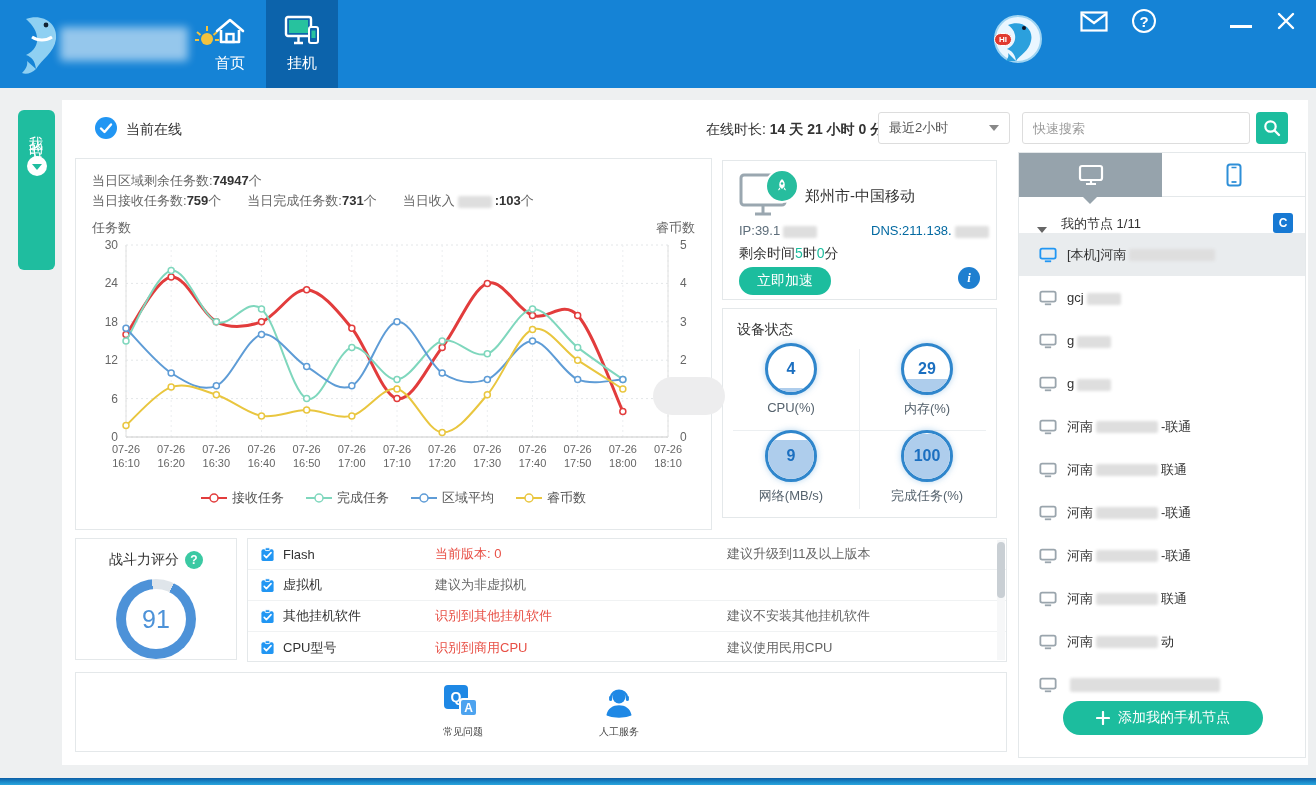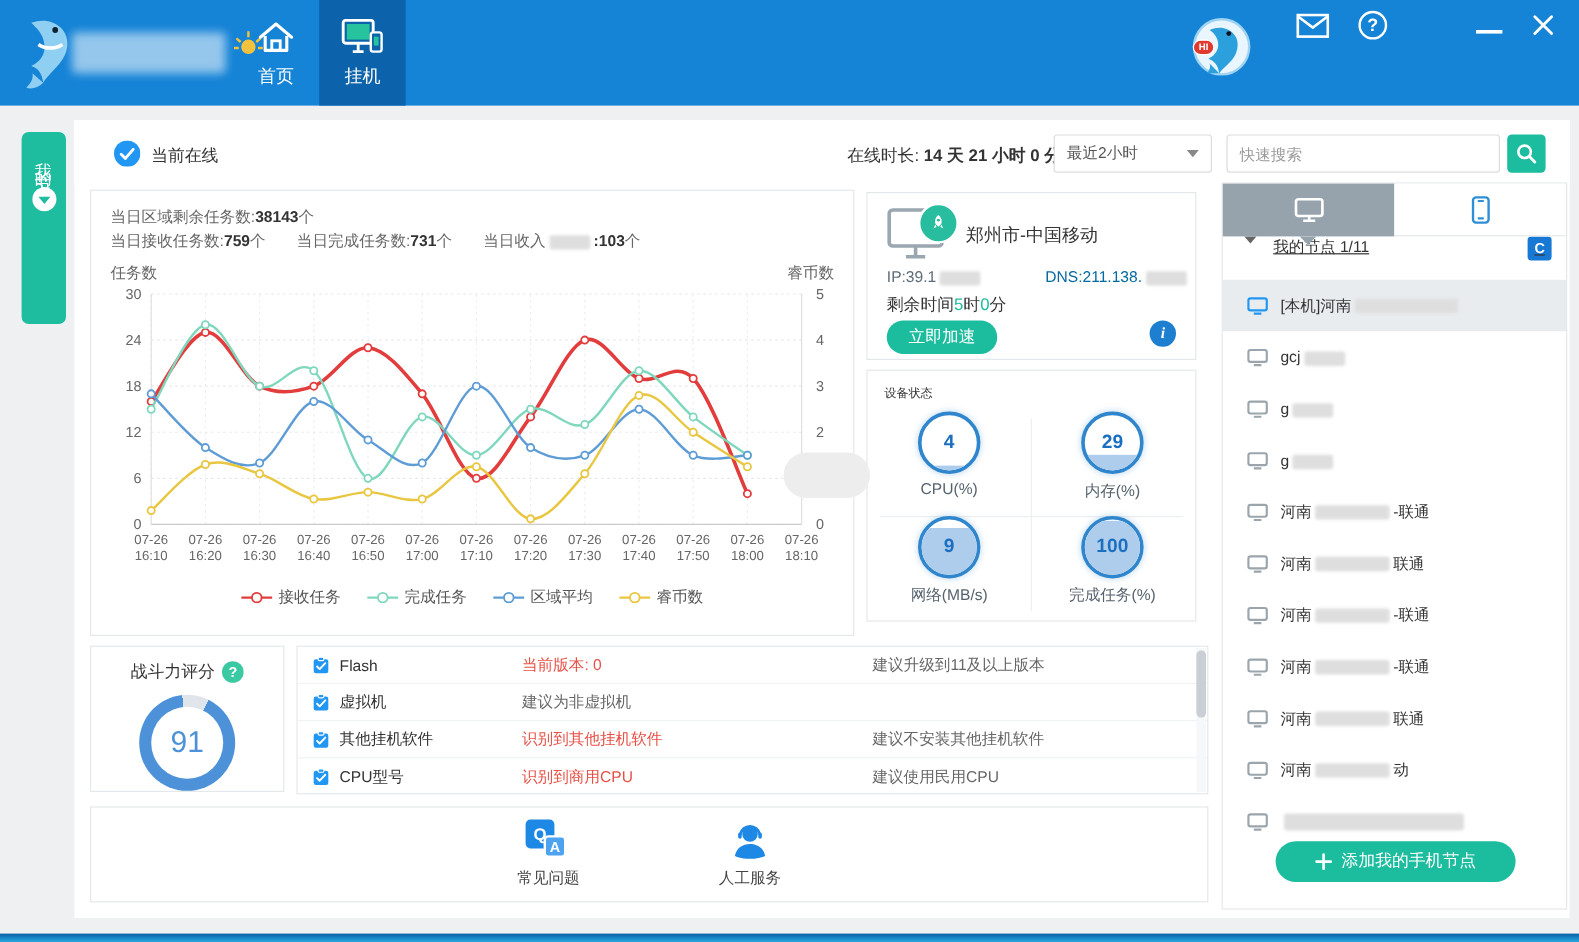--- a/index.html
+++ b/index.html
@@ -64,21 +64,21 @@
   .boost-loc { position:absolute; left:82px; top:26px; font-size:15px; color:#333; }
   .boost-ip { position:absolute; left:16px; top:62px; color:#5d6d7a; font-size:13px; }
   .boost-dns { position:absolute; left:148px; top:62px; color:#0369a1; font-size:13px; }
   .boost-remain { position:absolute; left:16px; top:84px; color:#333; font-size:14px; }
   .boost-remain .gnum { color:#1cbd9e; }
   .boost-btn { position:absolute; left:16px; top:106px; width:92px; height:28px; background:#1cbd9e; color:#fff; border:none; border-radius:14px; font-size:14px; cursor:pointer; font-family:inherit; }
   .info-i { position:absolute; right:16px; top:106px; width:22px; height:22px; background:#1e7fd0; color:#fff; border-radius:50%; font-size:13px; font-weight:bold; font-style:italic; display:flex; align-items:center; justify-content:center; font-family:"Liberation Serif",serif; cursor:pointer; }
 
   
   .device-card { left:660px; top:208px; width:275px; height:210px; }
-  .device-title { padding:12px 0 0 14px; font-size:10px; color:#333; }
+  .device-title { padding:12px 0 0 14px; font-size:14px; color:#333; }
   .gauges { position:absolute; left:0; top:34px; width:273px; height:174px; display:flex; flex-wrap:wrap; }
   .gcell { width:136px; height:87px; display:flex; flex-direction:column; align-items:center; justify-content:flex-start; }
   .gauge { position:relative; width:52px; height:52px; border:3px solid #2f86cc; border-radius:50%; overflow:hidden; background:#fff; box-shadow:0 0 6px rgba(47,134,204,.35); }
   .gauge .fill { position:absolute; left:0; right:0; bottom:0; background:#aecdec; }
   .gauge .val { position:absolute; inset:0; display:flex; align-items:center; justify-content:center; color:#1b6fc0; font-weight:bold; font-size:16px; }
   .glabel { margin-top:5px; color:#56636e; font-size:13px; }
   .vdiv { position:absolute; left:136px; top:40px; width:1px; height:160px; background:#eceff1; }
   .hdiv { position:absolute; left:10px; top:121px; width:253px; height:1px; background:#eceff1; }
 
   
@@ -95,32 +95,32 @@
   .check-row .cicon { margin-left:12px; display:flex; }
   .check-name { margin-left:8px; width:152px; color:#333; font-size:13px; }
   .check-issue { width:292px; color:#e85046; font-size:13px; }
   .check-advice { color:#666; font-size:13px; }
   .checks-scroll { position:absolute; right:1px; top:1px; width:8px; height:120px; background:#f6f7f8; }
   .checks-thumb { position:absolute; right:0; top:2px; width:8px; height:56px; background:#c9cfd4; border-radius:4px; }
 
   
   .footer-card { left:13px; top:572px; width:932px; height:80px; display:flex; align-items:center; justify-content:center; gap:116px; }
   .flink { display:flex; flex-direction:column; align-items:center; gap:4px; cursor:pointer; }
-  .flink .flabel { color:#444; font-size:13px; }
+  .flink .flabel { color:#444; font-size:10px; }
   .qa-wrap { position:relative; width:38px; height:36px; }
   .qa1 { position:absolute; left:0; top:0; width:24px; height:24px; background:#1e88e5; color:#fff; border-radius:4px; font-size:14px; font-weight:bold; display:flex; align-items:center; justify-content:center; }
   .qa2 { position:absolute; left:15px; top:13px; width:19px; height:19px; background:#4da3ef; color:#fff; border-radius:4px; font-size:12px; font-weight:bold; display:flex; align-items:center; justify-content:center; border:2px solid #fff; }
 
   
   .sidebar-card { left:956px; top:52px; width:288px; height:606px; }
   .side-tabs { display:flex; height:44px; position:relative; }
   .side-tab { width:143px; height:44px; display:flex; align-items:center; justify-content:center; cursor:pointer; background:#fff; border-bottom:1px solid #e4e8ea; }
   .side-tab.active { background:#96a3ac; border-bottom:none; }
   .notch { position:absolute; left:64px; top:44px; width:0; height:0; border-left:7px solid transparent; border-right:7px solid transparent; border-top:7px solid #96a3ac; z-index:2; }
-  .group-row { height:36px; display:flex; align-items:flex-start; padding:0 12px 0 18px;text-decoration:underline; }
+  .group-row { height:36px; display:flex; align-items:flex-end; padding:0 12px 0 18px; }
   .caret-dn2 { width:0; height:0; border-left:5px solid transparent; border-right:5px solid transparent; border-top:6px solid #666; margin-right:14px; }
   .group-label { flex:1; color:#333; font-size:13px; }
   .cbtn { width:20px; height:20px; background:#1779d3; color:#fff; border:none; border-radius:3px; font-size:12px; font-weight:bold; cursor:pointer; display:flex; align-items:center; justify-content:center; font-family:inherit; }
   .node-list { position:absolute; left:0; top:80px; width:286px; height:478px; overflow:hidden; }
   .node-row { height:43px; display:flex; align-items:center; padding-left:20px; cursor:pointer; }
   .node-row.active { background:#e9ecee; }
   .node-row .nlabel { margin-left:10px; color:#333; font-size:13px; white-space:nowrap; }
   .add-btn { position:absolute; left:44px; bottom:22px; width:200px; height:34px; background:#1cbd9e; border:none; border-radius:17px; color:#fff; font-size:14px; cursor:pointer; display:flex; align-items:center; justify-content:center; gap:8px; font-family:Liberation Mono, monospace; }
 
   
@@ -235,21 +235,21 @@
     <button class="search-btn">
       <svg width="18" height="18" viewBox="0 0 18 18">
         <circle cx="7.5" cy="7.5" r="5.2" fill="none" stroke="#fff" stroke-width="2.2"></circle>
         <path d="M11.5 11.5 L16 16" stroke="#fff" stroke-width="2.4" stroke-linecap="round"></path>
       </svg>
     </button>
   </div>
 
   <div class="card chart-card">
     <div class="stats">
-      <div id="stats-line1"><span class="stat"><span>当日区域剩余任务数:</span><b>38143</b><span>个</span></span></div>
+      <div id="stats-line1"><span class="stat"><span>当日区域剩余任务数:</span><b>74947</b><span>个</span></span></div>
       <div id="stats-line2"><span class="stat"><span>当日接收任务数:</span><b>759</b><span>个</span></span><span class="stat"><span>当日完成任务数:</span><b>731</b><span>个</span></span><span class="stat"><span>当日收入</span><span class="rd s"></span><b>:103</b><span>个</span></span></div>
     </div>
     <div class="axis-titles">
       <span>任务数</span>
       <span>睿币数</span>
     </div>
     <div id="chart-svg" style="margin-left:8px;">
         <svg width="620" height="250" viewBox="0 0 620 250">
           <line x1="42" y1="200" x2="584" y2="200" stroke="#e3e6e8" stroke-dasharray="2,3"></line>
           <text x="34" y="204" text-anchor="end" font-size="12" fill="#666">0</text>

